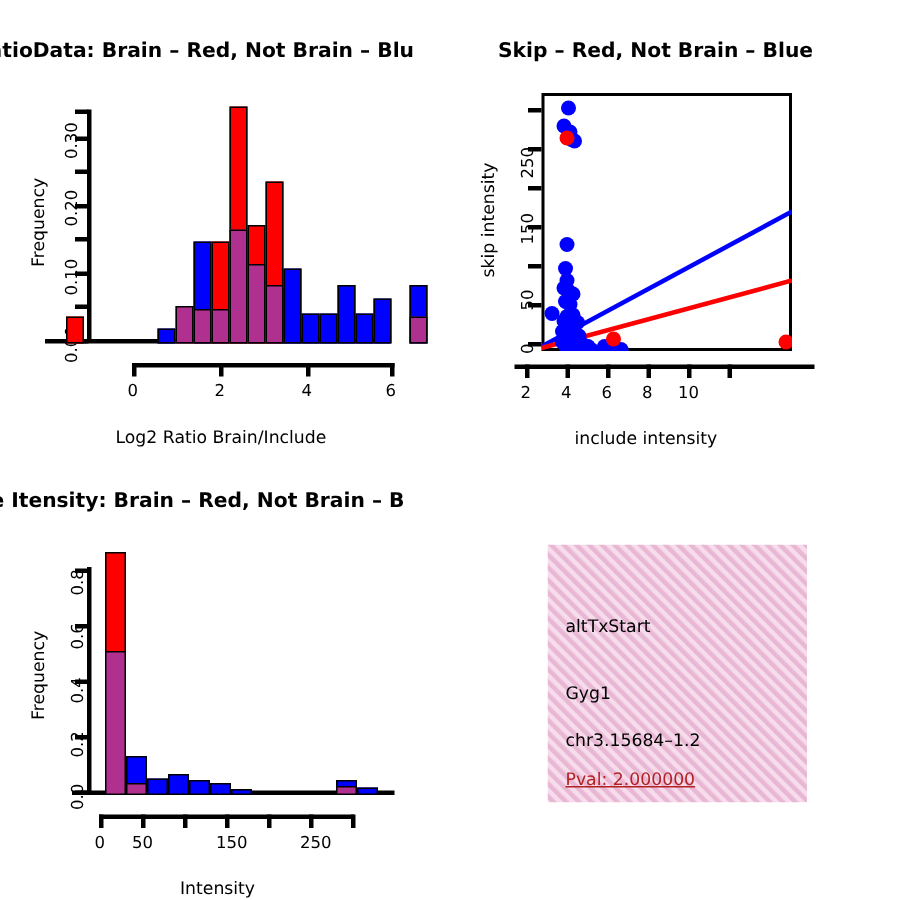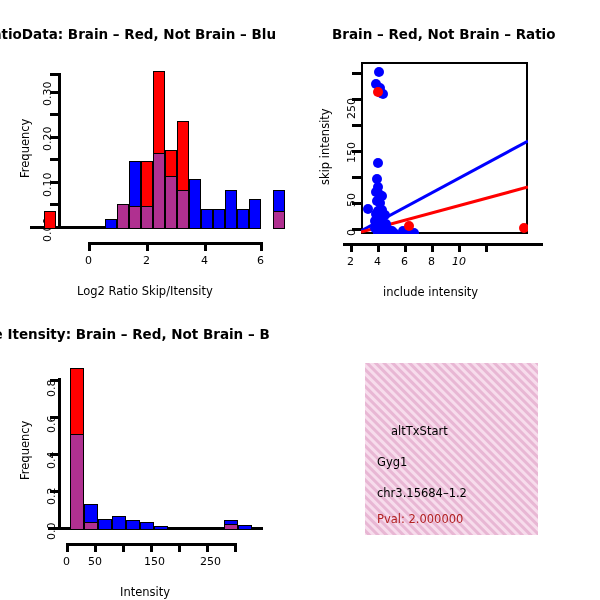--- a/index.html
+++ b/index.html
@@ -12,21 +12,21 @@
   .axlabel{position:absolute;font-size:11.5px;color:#000;white-space:nowrap;}
   .vlabel{transform-origin:0 0;transform:rotate(-90deg);}
   .tick{position:absolute;font-size:11px;color:#000;white-space:nowrap;}
   .tickv{transform-origin:0 0;transform:rotate(-90deg);}
   .frame{position:absolute;border:2px solid #000;box-sizing:border-box;}
   .axisline{position:absolute;background:#000;}
   .bar{position:absolute;box-sizing:border-box;border:1.6px solid #000;}
   svg{display:block;}
   .hatchbox{position:absolute;}
   .boxtext{position:absolute;font-size:11.5px;color:#000;white-space:nowrap;}
-  .pval{color:#b22222;}
+  .pval{color:#b22222;text-decoration:underline;}
 </style>
 </head>
 <body>
 
 <div id="root">
 
   <div class="panel" style="left:0;top:0;width:300px;height:300px;">
 
     <div class="title" style="left:-18px;top:26px;">RatioData: Brain – Red, Not Brain – Blu</div>
 
@@ -76,26 +76,26 @@
     <div class="axisline" style="left:88px;top:242px;width:3px;height:9px;"></div>
     <div class="axisline" style="left:146px;top:242px;width:3px;height:9px;"></div>
     <div class="axisline" style="left:204px;top:242px;width:3px;height:9px;"></div>
     <div class="axisline" style="left:260px;top:242px;width:3px;height:9px;"></div>
 
     <div class="tick" style="left:85px;top:254px;">0</div>
     <div class="tick" style="left:143px;top:254px;">2</div>
     <div class="tick" style="left:201px;top:254px;">4</div>
     <div class="tick" style="left:257px;top:254px;">6</div>
 
-    <div class="axlabel" style="left:77px;top:284px;">Log2 Ratio Skip/Itensity</div>
+    <div class="axlabel" style="left:77px;top:284px;">Log2 Ratio Brain/Include</div>
   </div>
 
   <div class="panel" style="left:300px;top:0;width:300px;height:300px;">
 
-    <div class="title" style="left:32px;top:26px;">Brain – Red, Not Brain – Ratio</div>
+    <div class="title" style="left:32px;top:26px;">Skip – Red, Not Brain – Blue</div>
 
     <div class="axlabel vlabel" style="left:18px;top:185px;">skip intensity</div>
 
     <div class="tick tickv" style="left:45px;top:236px;">0</div>
     <div class="tick tickv" style="left:45px;top:207px;">50</div>
     <div class="tick tickv" style="left:45px;top:163px;">150</div>
     <div class="tick tickv" style="left:45px;top:119px;">250</div>
 
     <div class="axisline" style="left:52px;top:228px;width:9px;height:3px;"></div>
     <div class="axisline" style="left:52px;top:202px;width:9px;height:3px;"></div>
@@ -166,21 +166,21 @@
     <div class="axisline" style="left:77px;top:243px;width:3px;height:9px;"></div>
     <div class="axisline" style="left:104px;top:243px;width:3px;height:9px;"></div>
     <div class="axisline" style="left:131px;top:243px;width:3px;height:9px;"></div>
     <div class="axisline" style="left:158px;top:243px;width:3px;height:9px;"></div>
     <div class="axisline" style="left:185px;top:243px;width:3px;height:9px;"></div>
 
     <div class="tick" style="left:47px;top:255px;">2</div>
     <div class="tick" style="left:74px;top:255px;">4</div>
     <div class="tick" style="left:101px;top:255px;">6</div>
     <div class="tick" style="left:128px;top:255px;">8</div>
-    <div class="tick" style="left:152px;top:255px;font-style:italic;">10</div>
+    <div class="tick" style="left:152px;top:255px;">10</div>
 
     <div class="axlabel" style="left:83px;top:285px;">include intensity</div>
   </div>
 
   <div class="panel" style="left:0;top:300px;width:300px;height:300px;">
 
     <div class="title" style="left:-16px;top:26px;">ne Itensity: Brain – Red, Not Brain – B</div>
 
     <div class="axlabel vlabel" style="left:18px;top:180px;">Frequency</div>
 
@@ -234,21 +234,21 @@
     <svg class="hatchbox" style="left:65px;top:63px;" width="173" height="172">
       <defs>
         <pattern id="hatch" width="6" height="6" patternUnits="userSpaceOnUse" patternTransform="rotate(-45)">
           <rect width="6" height="6" fill="#F7DCEC"></rect>
           <rect width="3" height="6" fill="#E8B7D4"></rect>
         </pattern>
       </defs>
       <rect x="0" y="0" width="173" height="172" fill="url(#hatch)"></rect>
     </svg>
 
-    <div class="boxtext" style="left:77px;top:124px;margin-left:14px;">altTxStart</div>
+    <div class="boxtext" style="left:77px;top:110px;">altTxStart</div>
     <div class="boxtext" style="left:77px;top:155px;">Gyg1</div>
     <div class="boxtext" style="left:77px;top:186px;">chr3.15684–1.2</div>
     <div class="boxtext pval" style="left:77px;top:212px;">Pval: 2.000000</div>
 
     <div style="position:absolute;left:238px;top:63px;width:62px;height:172px;background:#ffffff;"></div>
   </div>
 
 </div>
 
 </body></html>

